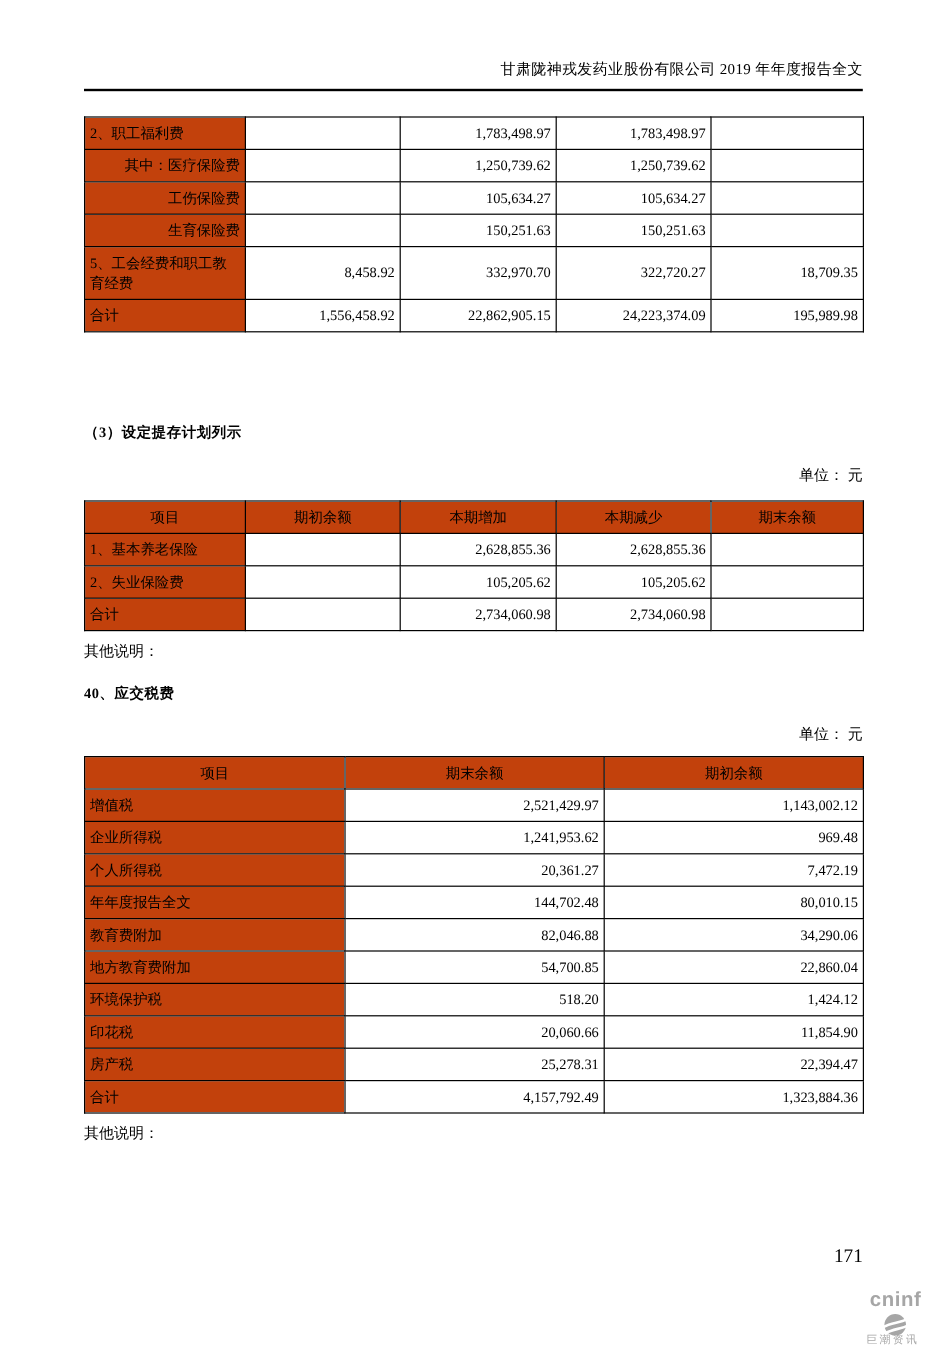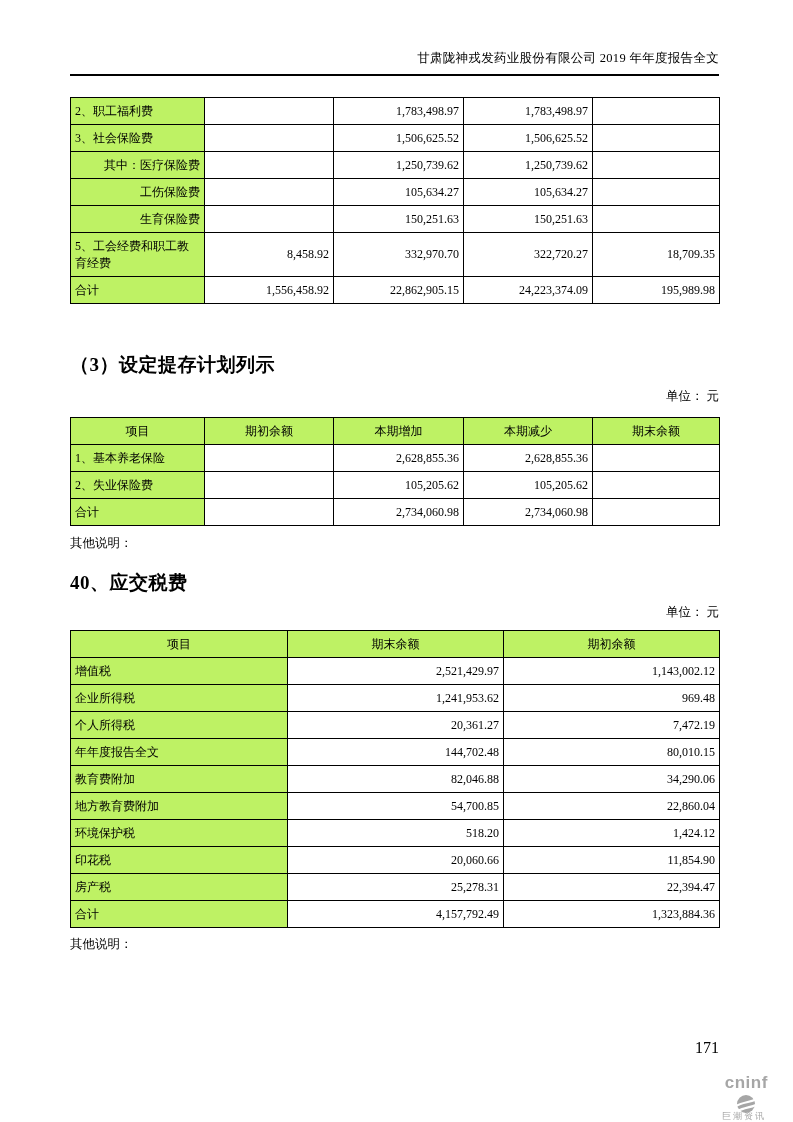--- a/index.html
+++ b/index.html
@@ -39,39 +39,39 @@
   .tbl td, .tbl th {
     border: 1px solid #000;
     font-size: 12px;
     line-height: 17px;
     padding: 4.5px 4px;
     overflow: hidden;
     font-weight: normal;
     vertical-align: middle;
   }
   .tbl th { text-align: center; }
-  .shade { background: #bef264; }
+  .shade { background: #c2410c; }
   .lbl   { text-align: left; }
   .lbl-r { text-align: right; }
   .num   { text-align: right; background: #fff; }
 
   .t1 { top: 97px; }
   .t2 { top: 417px; }
   .t3 { top: 630px; }
 
   
   .c5-0 { width: 134px; } .c5-1 { width: 129px; } .c5-2 { width: 130px; }
   .c5-3 { width: 129px; } .c5-4 { width: 127px; }
   
   .c3-0 { width: 217px; } .c3-1 { width: 216px; } .c3-2 { width: 216px; }
 
   .sec-heading {
     position: absolute;
     left: 70px;
-    font-size: 19px;
+    font-size: 12px;
     font-weight: bold;
     letter-spacing: 0.5px;
   }
   .h1 { top: 352px; }
   .h2 { top: 570px; }
 
   .unit-note {
     position: absolute;
     left: 70px;
     width: 649px;
@@ -136,27 +136,20 @@
         <col class="c5-2">
         <col class="c5-3">
         <col class="c5-4">
     </colgroup>
     <tbody>
       <tr>
         <td class="lbl shade">2、职工福利费</td>
         <td class="num"></td>
         <td class="num">1,783,498.97</td>
         <td class="num">1,783,498.97</td>
-        <td class="num"></td>
-      </tr>
-      <tr>
-        <td class="lbl shade">3、社会保险费</td>
-        <td class="num"></td>
-        <td class="num">1,506,625.52</td>
-        <td class="num">1,506,625.52</td>
         <td class="num"></td>
       </tr>
       <tr>
         <td class="lbl-r shade">其中：医疗保险费</td>
         <td class="num"></td>
         <td class="num">1,250,739.62</td>
         <td class="num">1,250,739.62</td>
         <td class="num"></td>
       </tr>
       <tr>

